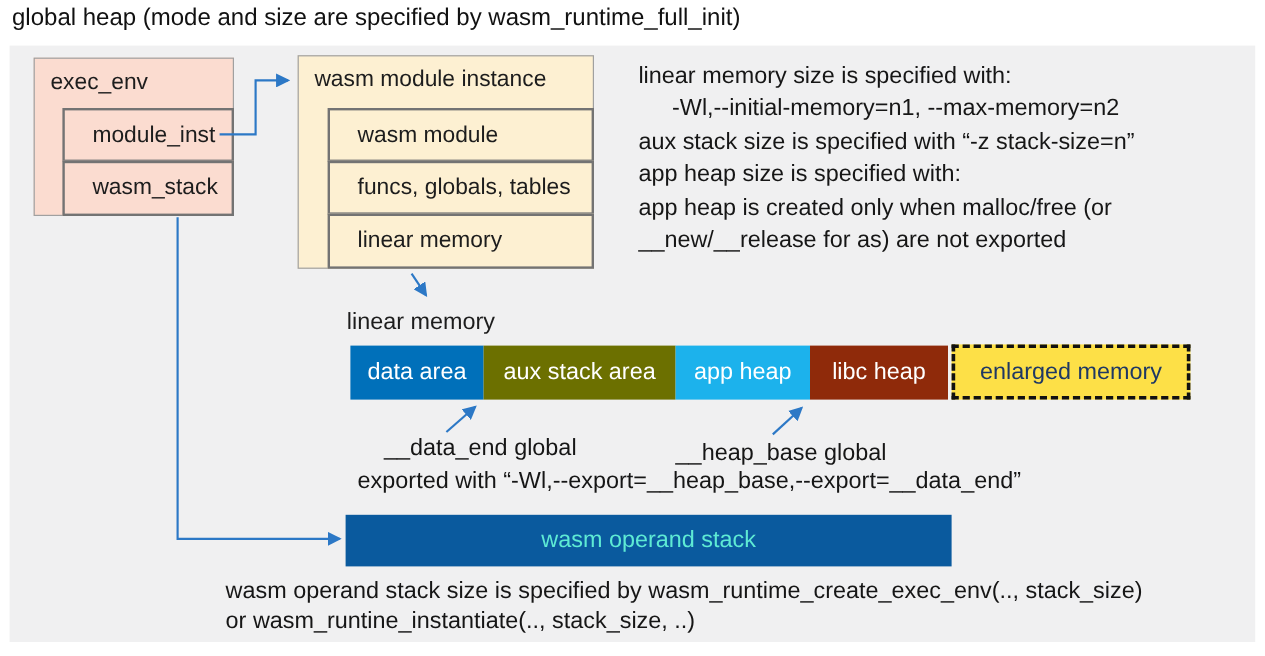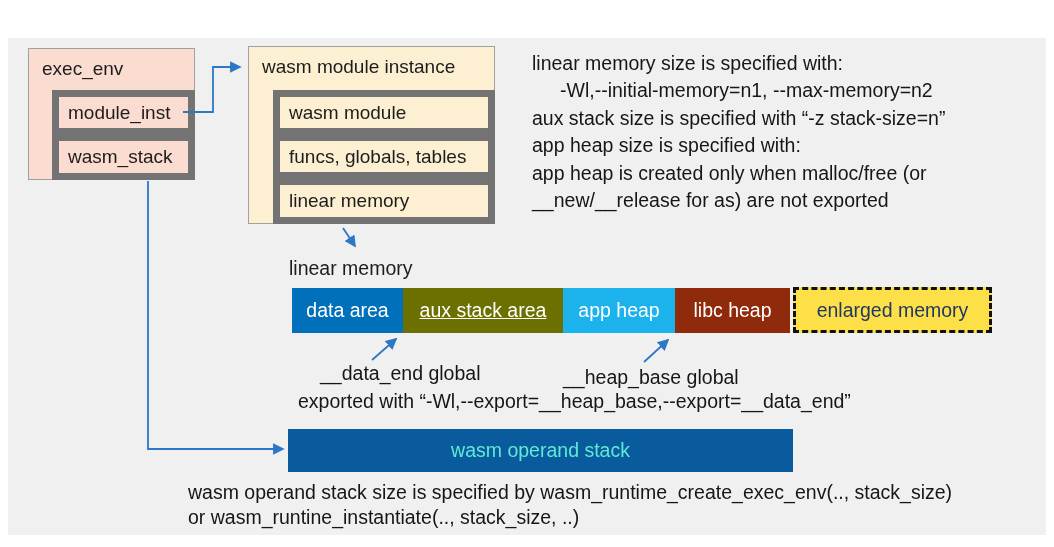--- a/index.html
+++ b/index.html
@@ -5,22 +5,22 @@
   * { margin:0; padding:0; box-sizing:border-box; }
   html,body { background:#ffffff; }
   body { font-family:"Liberation Sans", sans-serif; color:#1d1d1d; }
   .stage { position:relative; width:1054px; height:547px; background:#ffffff; overflow:hidden; }
   .title { position:absolute; left:10px; top:4px; font-size:20px; font-weight:400; color:#111; white-space:nowrap; }
   .canvas { position:absolute; left:8px; top:38px; width:1038px; height:497px; background:#f0f0f1; }
 
   
   .structbox { position:absolute; border:1px solid #a0a0a0; }
   .structbox .hdr { font-size:19px; padding:9px 0 0 13px; white-space:nowrap; }
-  .innerbox { position:absolute; border:7px solid #737373; font-size:19px;
-              display:flex; align-items:center; padding-left:9px; white-space:nowrap; }
+  .innerbox { position:absolute; border:2px solid #737373; font-size:19px;
+              display:flex; align-items:center; padding-left:23px; white-space:nowrap; }
   .salmon { background:#fbdcd0; }
   .cream  { background:#fdf0d2; }
 
   
   .notes { position:absolute; left:532px; top:50px; width:505px; font-size:19.5px; line-height:27.4px; color:#161616; }
   .notes .indent { padding-left:28px; }
 
   
   .lm-label { position:absolute; left:289px; top:257px; font-size:19.5px; }
   .membar { position:absolute; left:292px; top:288px; height:45px; display:flex; }
@@ -41,20 +41,21 @@
   .bottomnote { position:absolute; left:188px; top:480px; font-size:19.5px; line-height:24.5px; color:#161616; white-space:nowrap; }
 
   svg.overlay { position:absolute; left:0; top:0; width:1054px; height:547px; pointer-events:none; }
   svg.overlay path.arrow { fill:none; stroke:#2c78c6; stroke-width:1.8; }
 </style>
 </head>
 <body>
 
 <div class="stage">
 
+  <div class="title">global heap (mode and size are specified by wasm_runtime_full_init)</div>
 
   <div class="canvas">
 
     <div class="structbox salmon" style="left:20px; top:10px; width:167px; height:132px;">
       <div class="hdr">exec_env</div>
       <div class="innerbox salmon" style="left:23px; top:41px; width:143px; height:45px;">
         <span>module_inst</span>
       </div>
       <div class="innerbox salmon" style="left:23px; top:85px; width:143px; height:46px;">
         <span>wasm_stack</span>
@@ -84,21 +85,21 @@
     <div>app heap is created only when malloc/free (or</div>
     <div>__new/__release for as) are not exported</div>
   </div>
 
   <div class="lm-label">linear memory</div>
 
   <div class="membar">
     <div class="memseg" style="width: 111px; background: rgb(0, 112, 186);">
       <span>data area</span>
     </div>
-    <div class="memseg" style="width: 160px; background: rgb(108, 112, 0); text-decoration: underline;">
+    <div class="memseg" style="width: 160px; background: rgb(108, 112, 0);">
       <span>aux stack area</span>
     </div>
     <div class="memseg" style="width: 112px; background: rgb(28, 178, 236);">
       <span>app heap</span>
     </div>
     <div class="memseg" style="width: 115px; background: rgb(143, 42, 10);">
       <span>libc heap</span>
     </div>
   </div>
 

